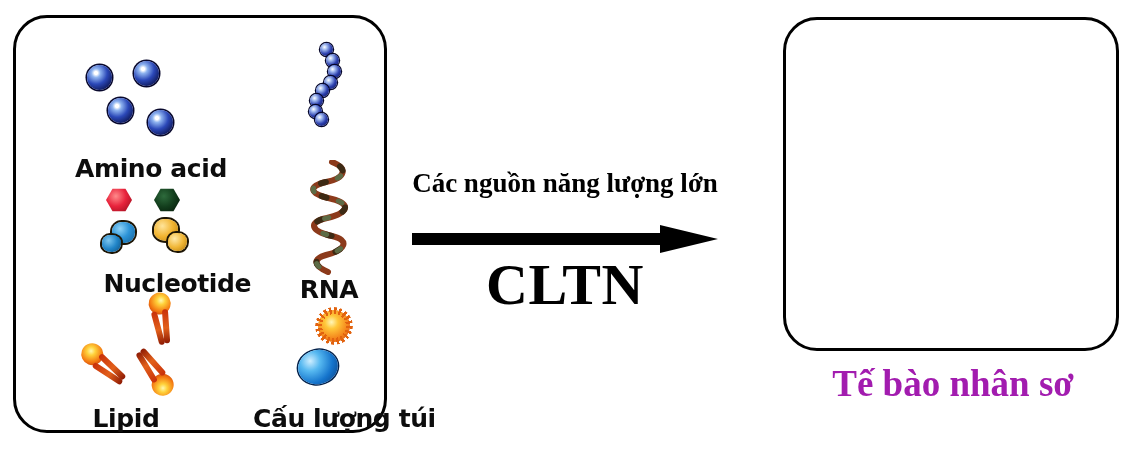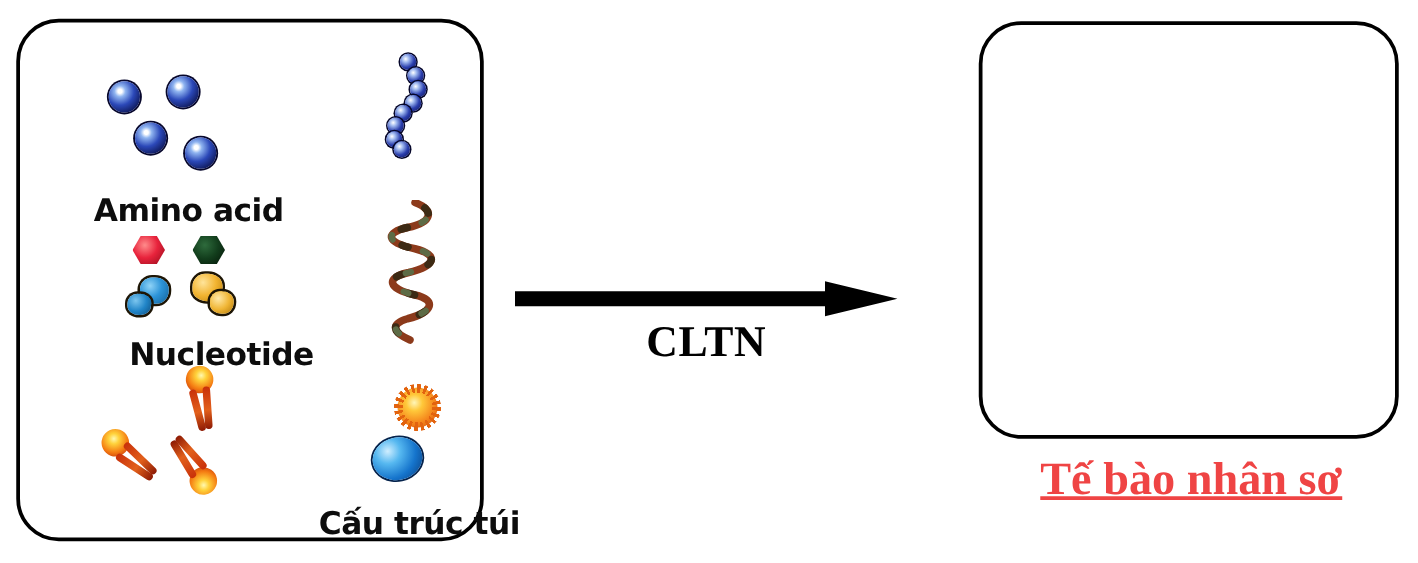--- a/index.html
+++ b/index.html
@@ -145,34 +145,33 @@
   .serif-text {
     position: absolute;
     text-align: center;
     font-family: "Liberation Serif", "DejaVu Serif", serif;
     font-weight: bold;
     color: #000000;
     white-space: nowrap;
     line-height: 1;
   }
   #driving-force-label { left: 0px;   top: 10px; width: 330px; font-size: 27px; }
-  #process-label       { left: 50px;  top: 96px; width: 230px; font-size: 35px; letter-spacing: 0.5px; }
+  #process-label       { left: 50px;  top: 96px; width: 230px; font-size: 58px; letter-spacing: 0.5px; }
   #transform-arrow     { position: absolute; left: 12px; top: 64px; }
 
   #prokaryote-label {
     position: absolute;
     left: 793px; top: 365px; width: 320px;
     text-align: center;
     font-family: "Liberation Serif", "DejaVu Serif", serif;
     font-weight: bold;
     font-size: 37px;
-    color: #ef4444;
+    color: #a21caf;
     white-space: nowrap;
     line-height: 1;
-    text-decoration: underline;
   }
 </style>
 </head>
 <body>
 
 <div id="left-panel" class="panel">
 
   <div id="amino-acid-group">
     <span id="aa-1" class="aa-sphere"></span>
     <span id="aa-2" class="aa-sphere"></span>
@@ -201,20 +200,21 @@
       <span class="lipid-head"></span>
       <span class="lipid-tail t-a"></span>
       <span class="lipid-tail t-b"></span>
     </div>
     <div id="lp-3" class="lipid-unit">
       <span class="lipid-head"></span>
       <span class="lipid-tail t-a"></span>
       <span class="lipid-tail t-b"></span>
     </div>
   </div>
+  <div id="lipid-label" class="mol-label">Lipid</div>
 
   <div id="peptide-group">
     <span class="pep-bead" style="left:22px; top:0px;"></span>
     <span class="pep-bead" style="left:28px; top:11px;"></span>
     <span class="pep-bead" style="left:30px; top:22px;"></span>
     <span class="pep-bead" style="left:26px; top:33px;"></span>
     <span class="pep-bead" style="left:18px; top:41px;"></span>
     <span class="pep-bead" style="left:12px; top:51px;"></span>
     <span class="pep-bead" style="left:11px; top:62px;"></span>
     <span class="pep-bead" style="left:17px; top:70px;"></span>
@@ -223,29 +223,31 @@
   <div id="rna-group">
     <svg id="rna-svg" width="56" height="118" viewBox="0 0 56 118" aria-hidden="true">
       <path d="M30 2 C 46 8, 44 18, 24 22 C 6 26, 6 34, 30 39 C 50 44, 46 53, 25 58
                C 6 62, 8 71, 30 76 C 48 80, 44 90, 24 95 C 10 99, 12 106, 26 112" fill="none" stroke="#8c3a1b" stroke-width="6" stroke-linecap="round"></path>
       <path d="M30 2 C 46 8, 44 18, 24 22 C 6 26, 6 34, 30 39 C 50 44, 46 53, 25 58
                C 6 62, 8 71, 30 76 C 48 80, 44 90, 24 95 C 10 99, 12 106, 26 112" fill="none" stroke="#3d2a14" stroke-width="6" stroke-linecap="round" stroke-dasharray="5 22" stroke-dashoffset="-9"></path>
       <path d="M30 2 C 46 8, 44 18, 24 22 C 6 26, 6 34, 30 39 C 50 44, 46 53, 25 58
                C 6 62, 8 71, 30 76 C 48 80, 44 90, 24 95 C 10 99, 12 106, 26 112" fill="none" stroke="#5d6b45" stroke-width="5" stroke-linecap="round" stroke-dasharray="4 26" stroke-dashoffset="-20"></path>
     </svg>
   </div>
+  <div id="rna-label" class="mol-label">RNA</div>
 
   <div id="vesicle-group">
     <span id="vesicle-orange"></span>
     <span id="vesicle-blue"></span>
   </div>
-  <div id="vesicle-label" class="mol-label">Cấu trúc túi</div>
+  <div id="vesicle-label" class="mol-label">Cấu lượng túi</div>
 </div>
 
 <div id="center-group">
+  <div id="driving-force-label" class="serif-text">Các nguồn năng lượng lớn</div>
 
   <svg id="transform-arrow" width="306" height="30" viewBox="0 0 306 30" aria-hidden="true">
     <polygon points="0,9 248,9 248,1 306,15 248,29 248,21 0,21" fill="#000000"></polygon>
   </svg>
 
   <div id="process-label" class="serif-text">CLTN</div>
 </div>
 
 <div id="right-panel" class="panel">
   

